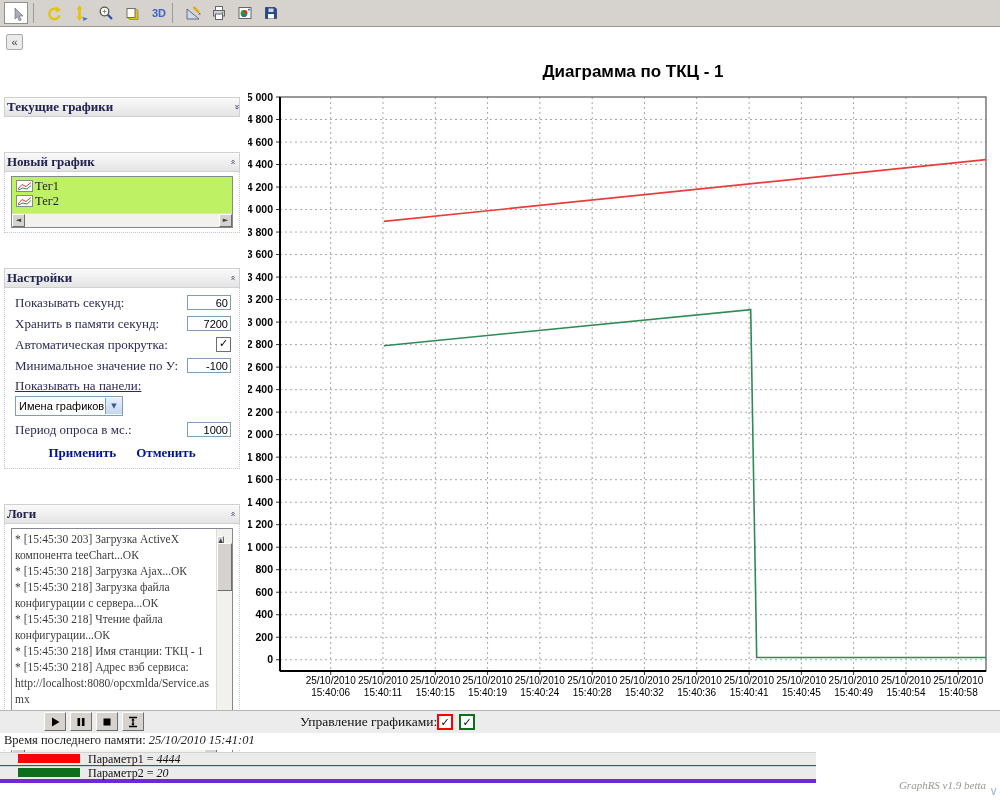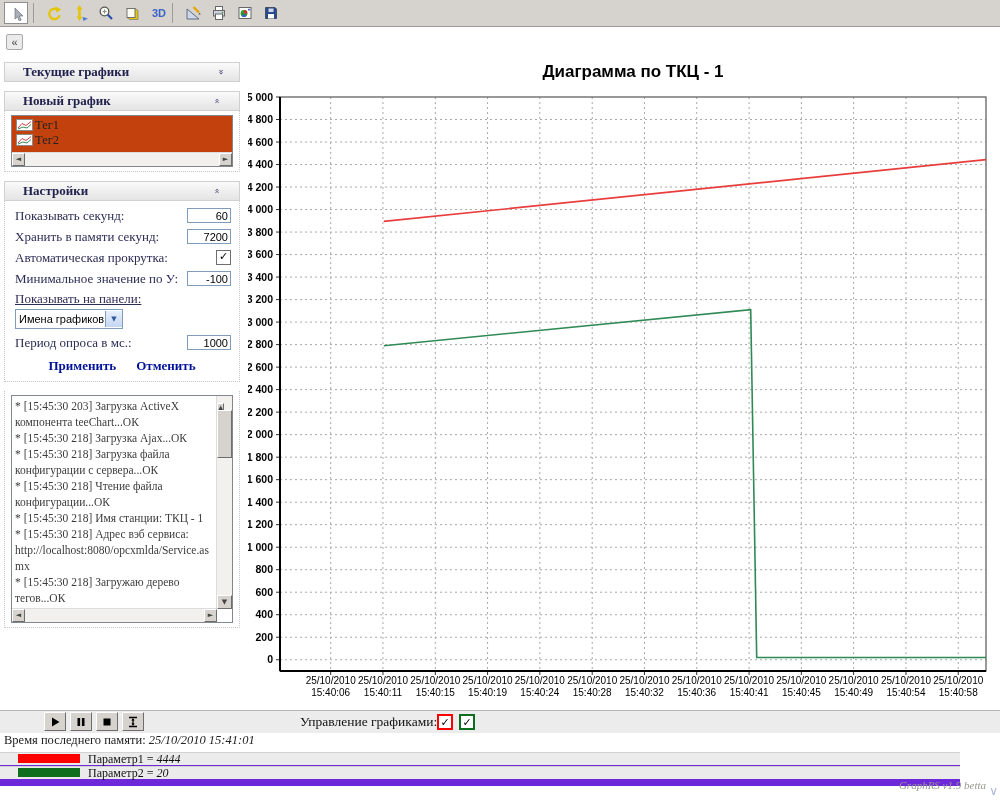--- a/index.html
+++ b/index.html
@@ -16,29 +16,29 @@
   .tb svg{display:block;}
   .tb-3d{font-family:"Liberation Sans",sans-serif;font-weight:bold;font-size:11px;color:#3a62c8;}
 
   
   .collapse-btn{position:absolute;left:6px;top:34px;width:17px;height:16px;background:#ebebeb;
                 border:1px solid #a9a9a9;border-radius:2px;font-size:11px;line-height:13px;color:#444;
                 text-align:center;cursor:pointer;padding:0;}
   .sidebar{position:absolute;left:4px;top:62px;width:236px;}
   .panel{margin-bottom:9px;}
   .phdr{height:18px;background:linear-gradient(#fafafa,#e4e4e4);border:1px solid #d0d0d0;
-        display:flex;align-items:center;padding:0 18px;cursor:pointer;}
+        display:flex;align-items:center;padding:0 2px;cursor:pointer;margin-top:35px;}
   .phdr .ptitle{font-weight:bold;font-size:13px;color:#22224e;}
   .chev{margin-left:auto;font-size:11px;color:#44447e;display:inline-block;line-height:10px;}
   .chev.up{transform:rotate(90deg);}
   .chev.down{transform:rotate(-90deg);}
   .pbody{border:1px dotted #c6c6c6;border-top:none;padding:4px 6px;background:#fff;}
 
   
-  .listbox{border:1px solid #828790;background:#c2410c;height:52px;position:relative;padding:2px 0 0 4px;box-sizing:border-box;}
+  .listbox{border:1px solid #828790;background:#bef264;height:52px;position:relative;padding:2px 0 0 4px;box-sizing:border-box;}
   .tag-item{display:flex;align-items:center;height:15px;font-size:12.5px;color:#222;cursor:pointer;}
   .tag-item svg{margin-right:1px;}
   .hscroll{position:absolute;left:0;bottom:0;right:0;height:13px;background:#f2f1ee;
            border-top:1px solid #dcdcdc;display:flex;}
   .sb-btn{width:13px;height:13px;background:#d6d3ce;border:1px solid;border-color:#fff #6d6d6d #6d6d6d #fff;
           box-sizing:border-box;font-size:7px;line-height:11px;text-align:center;color:#444;cursor:pointer;
           font-family:"DejaVu Sans",sans-serif;}
   .sb-track{flex:1;}
 
   
@@ -79,22 +79,22 @@
   .cbtn{position:absolute;top:1px;width:22px;height:19px;background:#d6d3ce;border:1px solid;
         border-color:#fff #6d6d6d #6d6d6d #fff;box-sizing:border-box;display:flex;align-items:center;
         justify-content:center;cursor:pointer;padding:0;}
   .ctrl-label{position:absolute;left:300px;top:3px;font-size:13.5px;color:#111;}
   .ckwrap{position:absolute;top:3px;width:16px;height:16px;box-sizing:border-box;background:#fff;
           display:flex;align-items:center;justify-content:center;font-size:11px;cursor:pointer;
           font-family:"DejaVu Sans",sans-serif;color:#000;}
   .statusbar{position:absolute;left:0;top:733px;width:1000px;height:17px;background:#fff;font-size:12.5px;color:#222;}
   .statusbar .lbl{margin-left:4px;}
   .statusbar .val{font-style:italic;}
-  .legend-row{position:absolute;left:0;width:960px;height:12px;background:#ebebeb;
-              border-top:1px solid #d2d2d2;border-bottom:7px solid #6d28d9;box-sizing:content-box;}
+  .legend-row{position:absolute;left:0;width:816px;height:12px;background:#ebebeb;
+              border-top:1px solid #d2d2d2;border-bottom:4px solid #6d28d9;box-sizing:content-box;}
   .legend-swatch{position:absolute;left:18px;top:1px;width:62px;height:9px;}
   .legend-text{position:absolute;left:88px;top:-1px;font-size:12px;color:#111;}
   .legend-text .val{font-style:italic;}
   .footer-ver{position:absolute;right:14px;top:779px;font-size:11px;font-style:italic;color:#979792;}
   .scroll-chevron{position:absolute;right:2px;top:784px;font-size:12px;color:#a9b8d6;
                   font-family:"DejaVu Sans",sans-serif;cursor:pointer;}
 </style>
 </head>
 <body>
 
@@ -251,20 +251,24 @@
         <input class="set-input" value="1000" style="">
       </div>
       <div class="btn-row">
         <span class="link-btn">Применить</span>
         <span class="link-btn">Отменить</span>
       </div>
     </div>
   </div>
 
   <div class="panel">
+    <div class="phdr">
+      <span class="ptitle">Логи</span>
+      <span class="chev up">«</span>
+    </div>
     <div class="pbody">
       <div class="logbox">
         <div class="log-text" id="log-text">* [15:45:30 203] Загрузка ActiveX компонента teeChart...ОК
 * [15:45:30 218] Загрузка Ajax...ОК
 * [15:45:30 218] Загрузка файла конфигурации с сервера...ОК
 * [15:45:30 218] Чтение файла конфигурации...ОК
 * [15:45:30 218] Имя станции: ТКЦ - 1
 * [15:45:30 218] Адрес вэб сервиса: http://localhost:8080/opcxmlda/Service.asmx
 * [15:45:30 218] Загружаю дерево тегов...ОК
 * [15:45:30 234] Хранить данные за 7200сек. Отображать данные за 20сек

